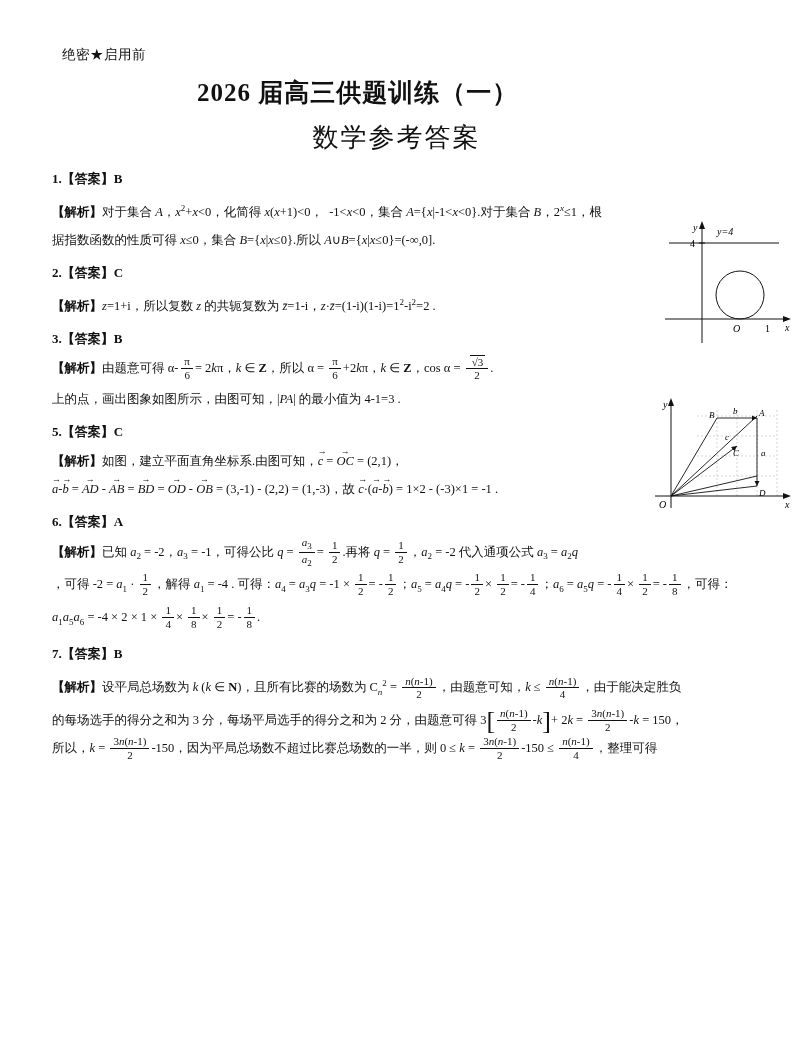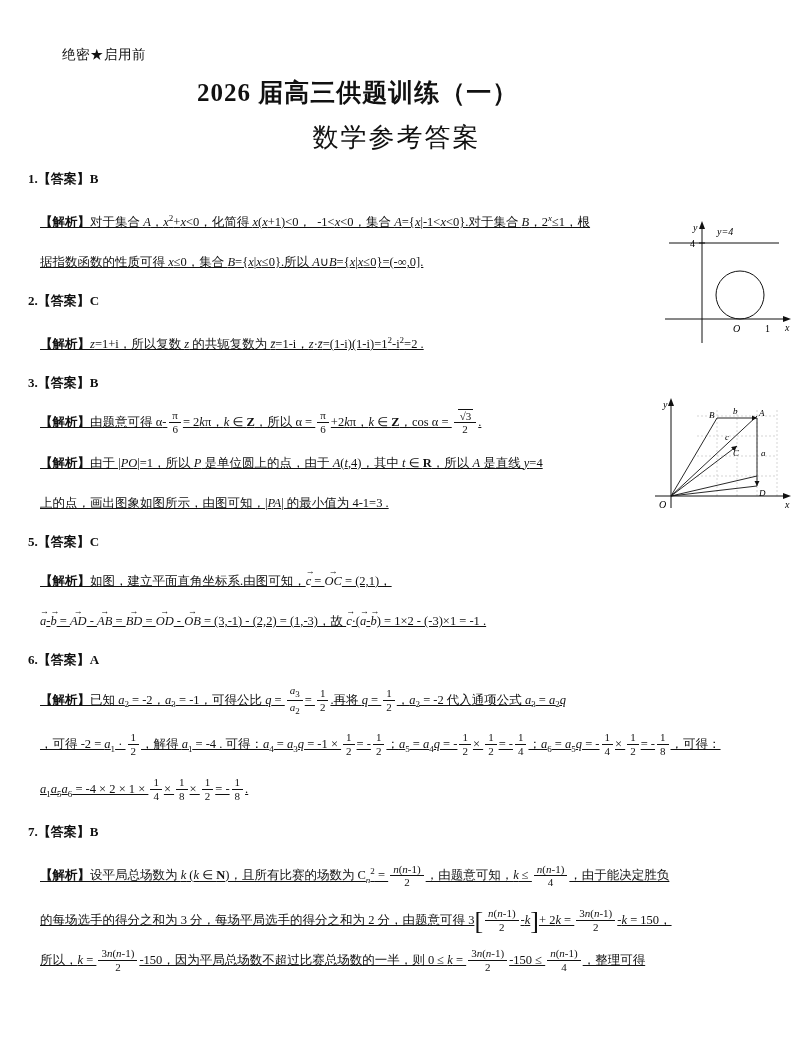--- a/index.html
+++ b/index.html
@@ -37,21 +37,21 @@
     position:absolute;
     left:0; top:120px;
     width:793px;
     text-align:center;
     font-size:26px;
     font-weight:normal;
     letter-spacing:2px;
   }
   .content{
     position:absolute;
-    left:28px; top:160px;
+    left:52px; top:160px;
     width:715px;
   }
   .qblock{ margin-bottom:2px; }
   .ansline{
     font-size:13px;
     line-height:26px;
     margin:6px 0 2px 0;
     font-weight:bold;
   }
   .ansline .lbl{ font-weight:bold; }
@@ -101,21 +101,21 @@
     right:18px; top:388px;
     width:158px; height:145px;
   }
   .footer{
     position:absolute;
     left:0; bottom:4px;
     width:793px;
     text-align:center;
     font-size:13px;
   }
-  .para{ margin:12px;text-decoration:underline; }
+  .para{ margin:0; }
   .bigbr{
     display:inline-block;
     font-size:26px;
     line-height:0;
     vertical-align:middle;
     font-style:normal;
   }
 </style>
 </head>
 <body>
@@ -160,23 +160,20 @@
       </div>
       <div class="expl">
         <p class="para">
           <span class="lbl">【解析】</span>由题意可得 α<span style="letter-spacing:1px;">-</span><span class="frac"><span class="num">π</span><span class="den">6</span></span>= 2<span class="mi">k</span>π，<span class="mi">k</span> ∈ <b>Z</b>，所以 α = <span class="frac"><span class="num">π</span><span class="den">6</span></span>+2<span class="mi">k</span>π，<span class="mi">k</span> ∈ <b>Z</b>，cos α = <span class="frac"><span class="num"><span class="sqrt">√3</span></span><span class="den">2</span></span>.
         </p>
       </div>
     </div>
 
     <div class="qblock">
       <div class="expl" style="width:570px;">
-        <p class="para">
-          <span class="lbl">【解析】</span>由于 |<span class="mi">PO</span>|=1，所以 <span class="mi">P</span> 是单位圆上的点，由于 <span class="mi">A</span>(<span class="mi">t</span>,4)，其中 <span class="mi">t</span> ∈ <b>R</b>，所以 <span class="mi">A</span> 是直线 <span class="mi">y</span>=4
-        </p>
         <p class="para">
           上的点，画出图象如图所示，由图可知，|<span class="mi">PA</span>| 的最小值为 4-1=3 .
         </p>
       </div>
     </div>
 
     <div class="qblock">
       <div class="ansline">
         <span class="lbl">5.【答案】</span><span>C</span>
       </div>

